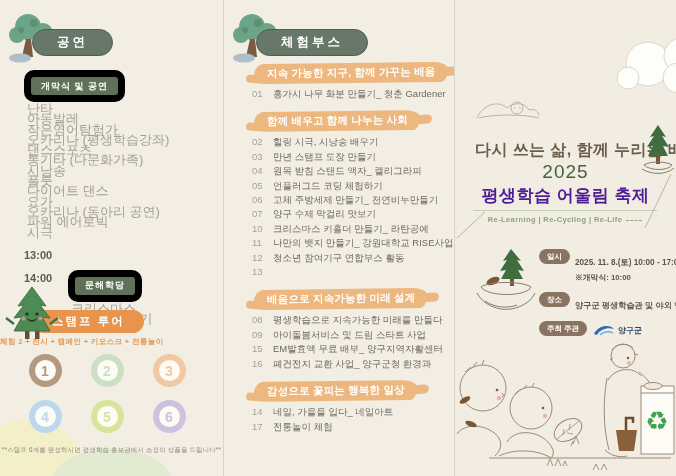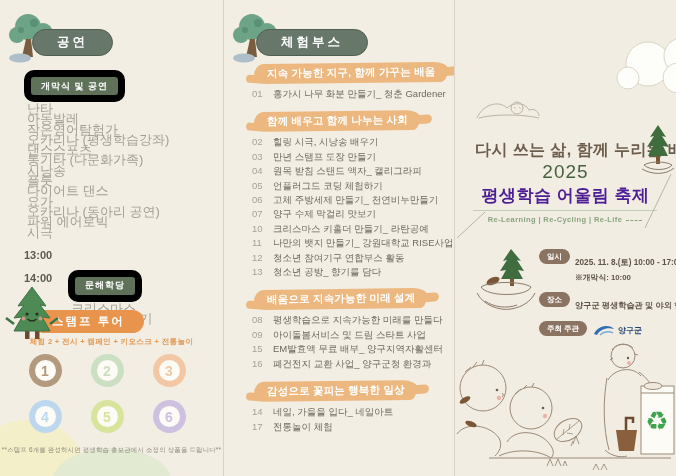--- a/index.html
+++ b/index.html
@@ -27,21 +27,21 @@
   .sch-badge{display:inline-block;background:#5f7159;border:7px solid #000000;color:#fff;
              font-size:9px;font-weight:bold;padding:2.5px 10px;border-radius:10px;
              margin-bottom:2px;letter-spacing:1px;white-space:nowrap;}
   .sch-item{font-size:13px;color:#a29e93;line-height:10.3px;padding-left:3px;white-space:nowrap;}
 
   
   .stampsec{position:absolute;left:0;top:288px;width:223px;height:186px;z-index:2;}
   .mascot{position:absolute;left:4px;top:-4px;z-index:3;}
   .stamp-pill{position:absolute;left:33px;top:22px;background:#e8944c;color:#fff;font-weight:bold;
               font-size:11.5px;letter-spacing:2px;padding:4px 19px;border-radius:14px;z-index:2;white-space:nowrap;}
-  .stamp-sub{position:absolute;left:0;top:49px;width:223px;text-align:center;
+  .stamp-sub{position:absolute;left:0;top:49px;width:223px;text-align:left;
              font-size:7.6px;font-weight:bold;color:#e39a55;letter-spacing:.3px;}
   .stamp-grid{position:absolute;left:14px;top:66px;width:186px;display:grid;
               grid-template-columns:repeat(3,1fr);row-gap:13px;justify-items:center;}
   .stamp{width:33px;height:33px;border-radius:50%;display:flex;align-items:center;justify-content:center;}
   .stamp-in{width:21px;height:21px;border-radius:50%;background:#fcfbf5;display:flex;
             align-items:center;justify-content:center;font-size:14px;font-weight:bold;}
   .stamp-note{position:absolute;left:0;top:158px;width:223px;text-align:center;
               font-size:6.4px;color:#8d867a;letter-spacing:.2px;z-index:2;}
   .blob1{position:absolute;left:-30px;top:420px;width:115px;height:100px;border-radius:50%;
          background:#f3efc9;z-index:0;}
@@ -204,21 +204,20 @@
             <span class="booth-no">10</span>
             <span class="booth-tx">크리스마스 키홀더 만들기_ 라탄공예</span>
           </div><div class="booth-item">
             <span class="booth-no">11</span>
             <span class="booth-tx">나만의 뱃지 만들기_ 강원대학교 RISE사업단</span>
           </div><div class="booth-item">
             <span class="booth-no">12</span>
             <span class="booth-tx">청소년 참여기구 연합부스 활동</span>
           </div><div class="booth-item">
             <span class="booth-no">13</span>
-            <span class="booth-tx">청소년 공방_ 향기를 담다</span>
           </div></div>
         <div class="booth-sec"><div class="brush">배움으로 지속가능한 미래 설계</div><div class="booth-item">
             <span class="booth-no">08</span>
             <span class="booth-tx">평생학습으로 지속가능한 미래를 만들다</span>
           </div><div class="booth-item">
             <span class="booth-no">09</span>
             <span class="booth-tx">아이돌봄서비스 및 드림 스타트 사업</span>
           </div><div class="booth-item">
             <span class="booth-no">15</span>
             <span class="booth-tx">EM발효액 무료 배부_ 양구지역자활센터</span>

